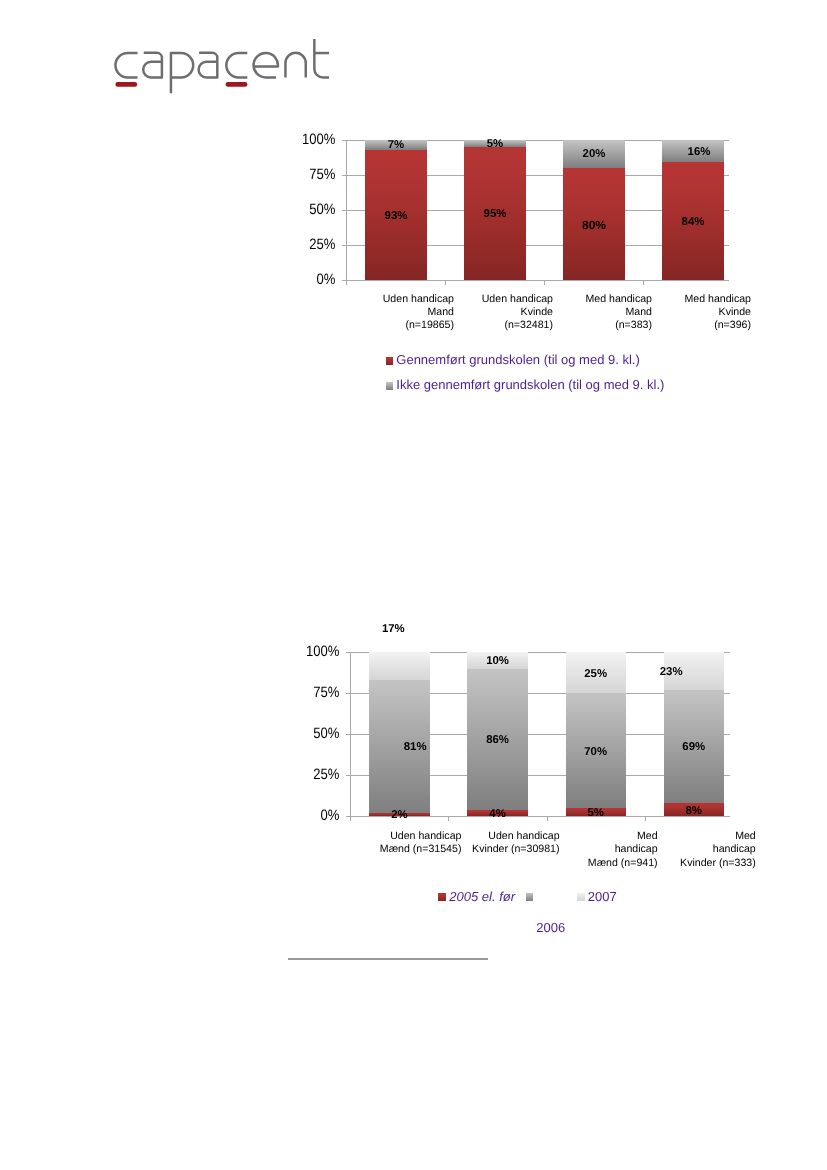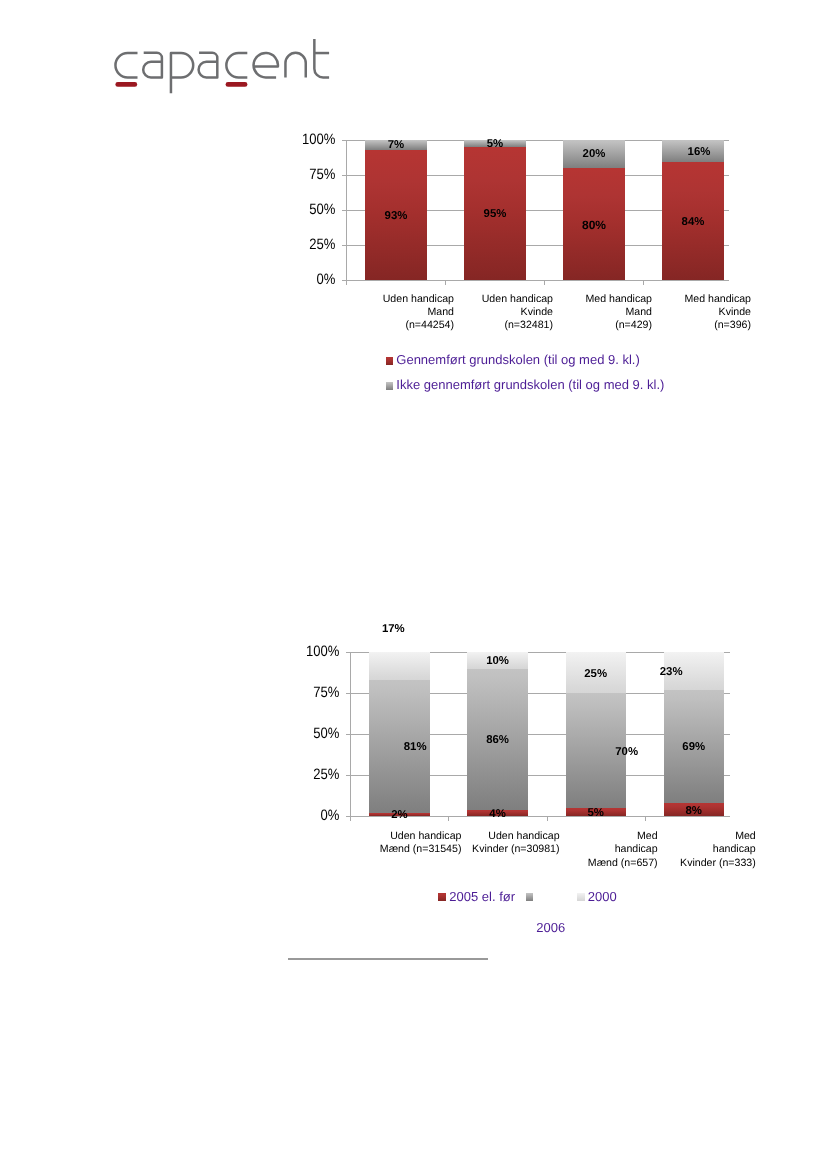--- a/index.html
+++ b/index.html
@@ -65,39 +65,39 @@
       <div class="tick" style="left: 445px; top: 280.3px; width: 1px; height: 4.4px; background: rgb(169, 169, 169);"></div>
       <div class="tick" style="left: 544px; top: 280.3px; width: 1px; height: 4.4px; background: rgb(169, 169, 169);"></div>
       <div class="tick" style="left: 643px; top: 280.3px; width: 1px; height: 4.4px; background: rgb(169, 169, 169);"></div>
       <div class="seg" style="left: 365px; top: 139.7px; width: 62px; height: 9.842px; background: linear-gradient(rgb(195, 195, 195) 0%, rgb(191, 191, 191) 8%, rgb(132, 132, 132) 92%, rgb(127, 127, 127) 100%);"></div>
       <div class="seglabel" style="left: 365px; top: 140.321px; width: 62px; font-size: 11.4px; line-height: 11.4px;">7%</div>
       <div class="seg" style="left: 365px; top: 149.542px; width: 62px; height: 130.758px; background: linear-gradient(rgb(182, 53, 51) 0%, rgb(174, 52, 51) 25%, rgb(163, 47, 45) 50%, rgb(133, 38, 36) 100%);"></div>
       <div class="seglabel" style="left: 365px; top: 210.621px; width: 62px; font-size: 11.4px; line-height: 11.4px;">93%</div>
       <div class="catlabel" style="left: 338px; top: 293.3px; width: 116px; font-size: 10.6px; line-height: 13.1px;">
         <div>Uden handicap</div>
         <div>Mand</div>
-        <div>(n=44254)</div>
+        <div>(n=19865)</div>
       </div>
       <div class="seg" style="left: 464px; top: 139.7px; width: 62px; height: 7.03px; background: linear-gradient(rgb(195, 195, 195) 0%, rgb(191, 191, 191) 8%, rgb(132, 132, 132) 92%, rgb(127, 127, 127) 100%);"></div>
       <div class="seglabel" style="left: 464px; top: 138.915px; width: 62px; font-size: 11.4px; line-height: 11.4px;">5%</div>
       <div class="seg" style="left: 464px; top: 146.73px; width: 62px; height: 133.57px; background: linear-gradient(rgb(182, 53, 51) 0%, rgb(174, 52, 51) 25%, rgb(163, 47, 45) 50%, rgb(133, 38, 36) 100%);"></div>
       <div class="seglabel" style="left: 464px; top: 209.215px; width: 62px; font-size: 11.4px; line-height: 11.4px;">95%</div>
       <div class="catlabel" style="left: 437px; top: 293.3px; width: 116px; font-size: 10.6px; line-height: 13.1px;">
         <div>Uden handicap</div>
         <div>Kvinde</div>
         <div>(n=32481)</div>
       </div>
       <div class="seg" style="left: 563px; top: 139.7px; width: 62px; height: 28.12px; background: linear-gradient(rgb(195, 195, 195) 0%, rgb(191, 191, 191) 8%, rgb(132, 132, 132) 92%, rgb(127, 127, 127) 100%);"></div>
       <div class="seglabel" style="left: 563px; top: 149.46px; width: 62px; font-size: 11.4px; line-height: 11.4px;">20%</div>
       <div class="seg" style="left: 563px; top: 167.82px; width: 62px; height: 112.48px; background: linear-gradient(rgb(182, 53, 51) 0%, rgb(174, 52, 51) 25%, rgb(163, 47, 45) 50%, rgb(133, 38, 36) 100%);"></div>
       <div class="seglabel" style="left: 563px; top: 219.76px; width: 62px; font-size: 12px; line-height: 11.4px;">80%</div>
       <div class="catlabel" style="left: 536px; top: 293.3px; width: 116px; font-size: 10.6px; line-height: 13.1px;">
         <div>Med handicap</div>
         <div>Mand</div>
-        <div>(n=429)</div>
+        <div>(n=383)</div>
       </div>
       <div class="seg" style="left: 662px; top: 139.7px; width: 62px; height: 22.496px; background: linear-gradient(rgb(195, 195, 195) 0%, rgb(191, 191, 191) 8%, rgb(132, 132, 132) 92%, rgb(127, 127, 127) 100%);"></div>
       <div class="seglabel" style="left: 662px; top: 146.648px; width: 74px; font-size: 11.4px; line-height: 11.4px;">16%</div>
       <div class="seg" style="left: 662px; top: 162.196px; width: 62px; height: 118.104px; background: linear-gradient(rgb(182, 53, 51) 0%, rgb(174, 52, 51) 25%, rgb(163, 47, 45) 50%, rgb(133, 38, 36) 100%);"></div>
       <div class="seglabel" style="left: 662px; top: 216.948px; width: 62px; font-size: 11.4px; line-height: 11.4px;">84%</div>
       <div class="catlabel" style="left: 635px; top: 293.3px; width: 116px; font-size: 10.6px; line-height: 13.1px;">
         <div>Med handicap</div>
         <div>Kvinde</div>
         <div>(n=396)</div>
       </div>
@@ -143,40 +143,40 @@
       <div class="seglabel" style="left: 467.4px; top: 735.02px; width: 60.3px; font-size: 11.4px; line-height: 11.4px;">86%</div>
       <div class="seg" style="left: 467.4px; top: 809.84px; width: 60.3px; height: 6.56px; background: linear-gradient(rgb(182, 53, 51) 0%, rgb(174, 52, 51) 25%, rgb(163, 47, 45) 50%, rgb(133, 38, 36) 100%);"></div>
       <div class="seglabel" style="left: 467.4px; top: 808.82px; width: 60.3px; font-size: 11.4px; line-height: 11.4px;">4%</div>
       <div class="catlabel" style="left: 435.55px; top: 830.4px; width: 124px; font-size: 10.6px; line-height: 13.1px;">
         <div>Uden handicap</div>
         <div>Kvinder (n=30981)</div>
       </div>
       <div class="seg" style="left: 565.5px; top: 652.4px; width: 60.3px; height: 41px; background: linear-gradient(rgb(243, 243, 243) 0%, rgb(240, 240, 240) 8%, rgb(217, 217, 217) 86%, rgb(214, 214, 214) 100%);"></div>
       <div class="seglabel" style="left: 565.5px; top: 668.6px; width: 60.3px; font-size: 11.4px; line-height: 11.4px;">25%</div>
       <div class="seg" style="left: 565.5px; top: 693.4px; width: 60.3px; height: 114.8px; background: linear-gradient(rgb(195, 195, 195) 0%, rgb(191, 191, 191) 8%, rgb(132, 132, 132) 92%, rgb(127, 127, 127) 100%);"></div>
-      <div class="seglabel" style="left: 565.5px; top: 746.5px; width: 60.3px; font-size: 11.4px; line-height: 11.4px; padding-left: 31px;">70%</div>
+      <div class="seglabel" style="left: 565.5px; top: 746.5px; width: 60.3px; font-size: 11.4px; line-height: 11.4px;">70%</div>
       <div class="seg" style="left: 565.5px; top: 808.2px; width: 60.3px; height: 8.2px; background: linear-gradient(rgb(182, 53, 51) 0%, rgb(174, 52, 51) 25%, rgb(163, 47, 45) 50%, rgb(133, 38, 36) 100%);"></div>
       <div class="seglabel" style="left: 565.5px; top: 808px; width: 60.3px; font-size: 11.4px; line-height: 11.4px;">5%</div>
       <div class="catlabel" style="left: 533.65px; top: 830.4px; width: 124px; font-size: 10.6px; line-height: 13.1px;">
         <div>Med</div>
         <div>handicap</div>
-        <div>Mænd (n=657)</div>
+        <div>Mænd (n=941)</div>
       </div>
       <div class="seg" style="left: 663.6px; top: 652.4px; width: 60.3px; height: 37.72px; background: linear-gradient(rgb(243, 243, 243) 0%, rgb(240, 240, 240) 8%, rgb(217, 217, 217) 86%, rgb(214, 214, 214) 100%);"></div>
       <div class="seglabel" style="left: 641px; top: 666.96px; width: 60.3px; font-size: 11.4px; line-height: 11.4px;">23%</div>
       <div class="seg" style="left: 663.6px; top: 690.12px; width: 60.3px; height: 113.16px; background: linear-gradient(rgb(195, 195, 195) 0%, rgb(191, 191, 191) 8%, rgb(132, 132, 132) 92%, rgb(127, 127, 127) 100%);"></div>
       <div class="seglabel" style="left: 663.6px; top: 742.4px; width: 60.3px; font-size: 11.4px; line-height: 11.4px;">69%</div>
       <div class="seg" style="left: 663.6px; top: 803.28px; width: 60.3px; height: 13.12px; background: linear-gradient(rgb(182, 53, 51) 0%, rgb(174, 52, 51) 25%, rgb(163, 47, 45) 50%, rgb(133, 38, 36) 100%);"></div>
       <div class="seglabel" style="left: 663.6px; top: 805.54px; width: 60.3px; font-size: 11.4px; line-height: 11.4px;">8%</div>
       <div class="catlabel" style="left: 631.75px; top: 830.4px; width: 124px; font-size: 10.6px; line-height: 13.1px;">
         <div>Med</div>
         <div>handicap</div>
         <div>Kvinder (n=333)</div>
       </div>
       <div class="lgswatch" style="left: 438.2px; top: 892.9px; width: 7.7px; height: 7.8px; background: linear-gradient(rgb(182, 53, 51) 0%, rgb(174, 52, 51) 25%, rgb(163, 47, 45) 50%, rgb(133, 38, 36) 100%);"></div>
-      <div class="lgtext" style="left: 449.3px; top: 889.6px; font-size: 13px; line-height: 13px;">2005 el. før</div>
+      <div class="lgtext" style="left: 449.3px; top: 889.6px; font-size: 13px; line-height: 13px; font-style: italic;">2005 el. før</div>
       <div class="lgswatch" style="left: 525.8px; top: 892.9px; width: 7.7px; height: 7.8px; background: linear-gradient(rgb(195, 195, 195) 0%, rgb(191, 191, 191) 8%, rgb(132, 132, 132) 92%, rgb(127, 127, 127) 100%);"></div>
       <div class="lgtext" style="left: 536.3px; top: 921px; font-size: 13px; line-height: 13px;">2006</div>
       <div class="lgswatch" style="left: 577.3px; top: 892.9px; width: 7.7px; height: 7.8px; background: linear-gradient(rgb(243, 243, 243) 0%, rgb(240, 240, 240) 8%, rgb(217, 217, 217) 86%, rgb(214, 214, 214) 100%);"></div>
-      <div class="lgtext" style="left: 587.7px; top: 889.6px; font-size: 13px; line-height: 13px;">2000</div>
+      <div class="lgtext" style="left: 587.7px; top: 889.6px; font-size: 13px; line-height: 13px;">2007</div>
     </div>
   <div class="hr" style="left:287.7px;top:958.1px;width:200px;"></div>
 </div>
 
 </body></html>

